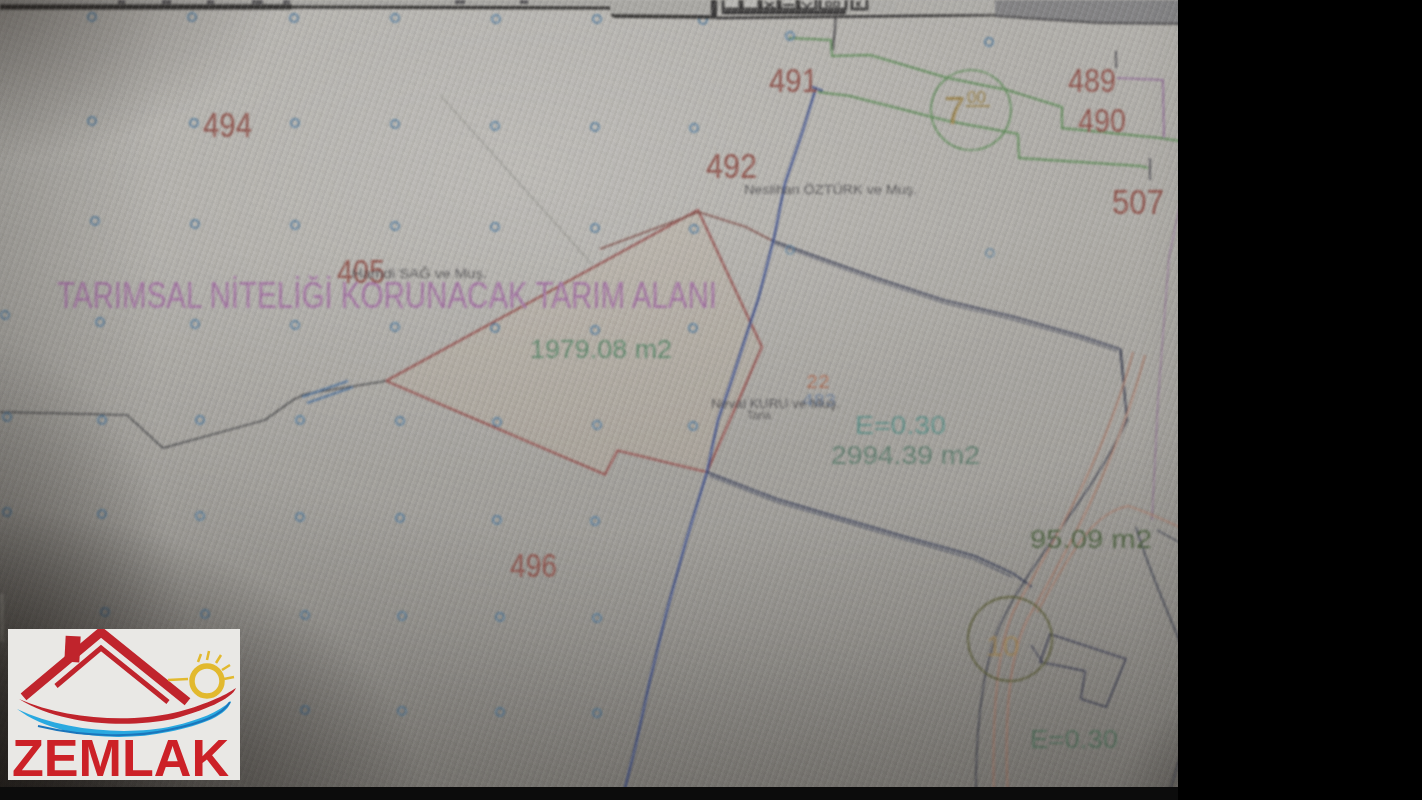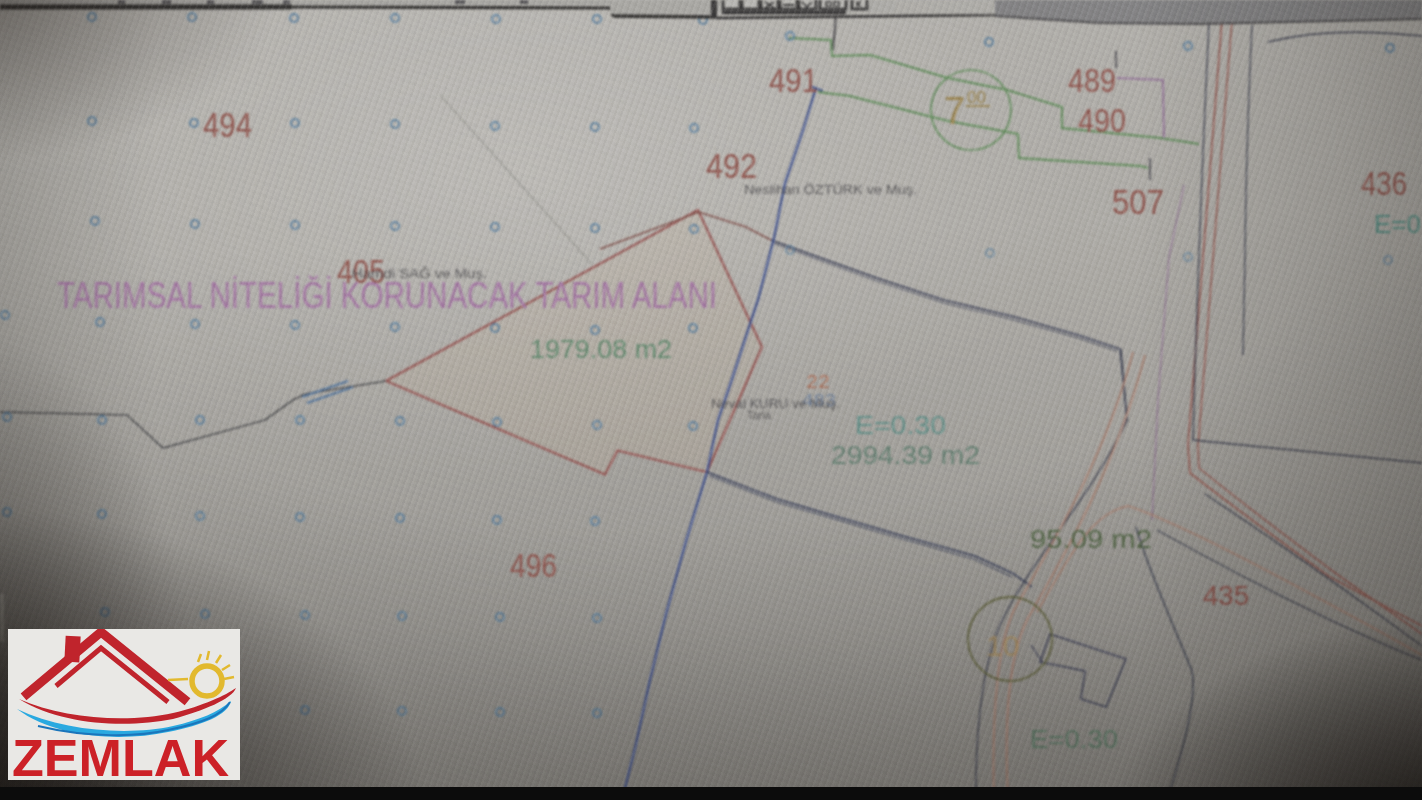--- a/index.html
+++ b/index.html
@@ -1,16 +1,16 @@
 <!DOCTYPE html>
 <html><head>
 <meta charset="utf-8">
 <style>
   html,body{margin:0;padding:0;background:#000;}
-  #stage{position:relative;width:1422px;height:800px;overflow:hidden;
+  #stage{position:relative;width:1178px;height:800px;overflow:hidden;
     background:#b2b3ad;
     font-family:"Liberation Sans",sans-serif;}
   #photo{position:absolute;left:0;top:0;width:1422px;height:800px;filter:blur(0.8px) saturate(0.8) contrast(0.96);}
   #paper{position:absolute;left:0;top:0;width:1422px;height:800px;
     background:
       radial-gradient(ellipse 750px 420px at 520px 170px, rgba(255,255,255,0.20), rgba(255,255,255,0) 75%),
       linear-gradient(178deg, rgba(255,255,255,0.06) 0%, rgba(255,255,255,0.0) 30%, rgba(0,0,0,0.08) 60%, rgba(0,0,0,0.22) 100%),
       #b4b3af;}
   #moire{position:absolute;left:0;top:0;width:1422px;height:800px;
     background:

